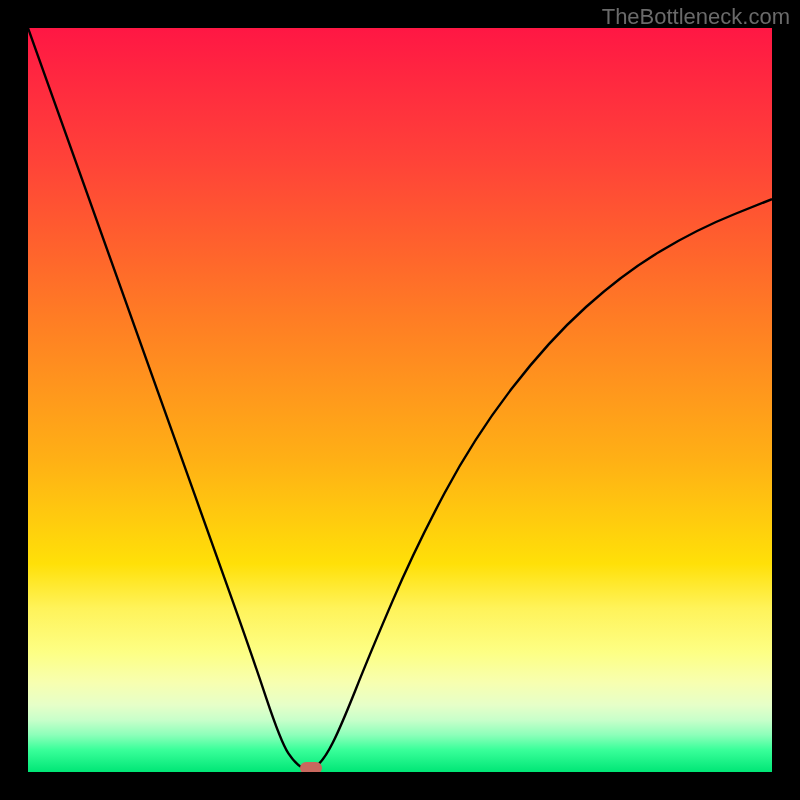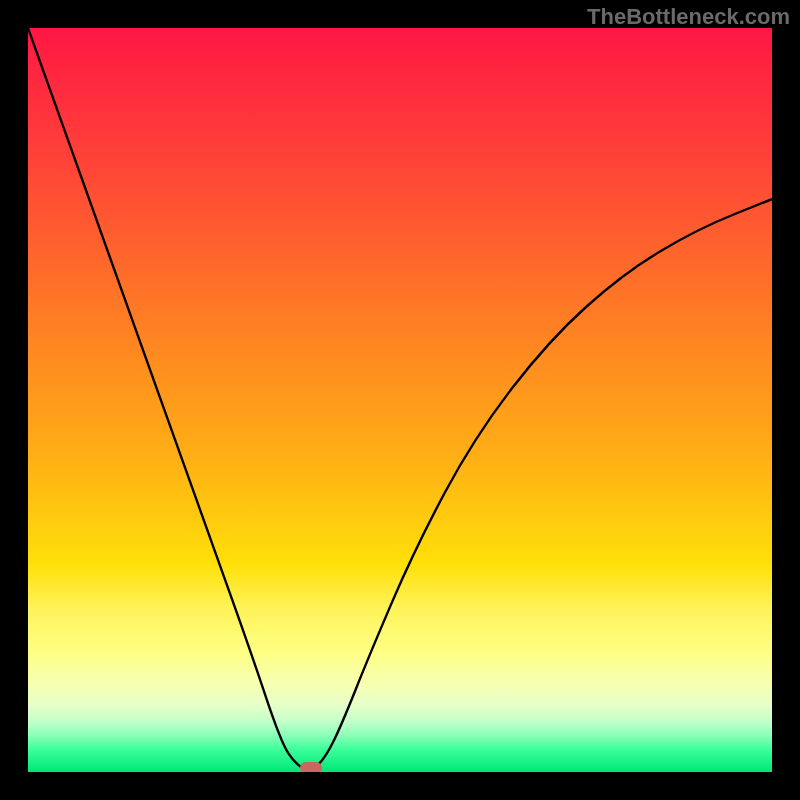--- a/index.html
+++ b/index.html
@@ -10,21 +10,21 @@
     background: #000;
     position: relative;
     font-family: Arial, Helvetica, sans-serif;
   }
   .watermark {
     position: absolute;
     top: 4px;
     right: 10px;
     color: #6a6a6a;
     font-size: 22px;
-    font-weight: 700;
+    font-weight: 400;
     z-index: 10;
   }
   .plot-area {
     position: absolute;
     left: 28px;
     top: 28px;
     width: 744px;
     height: 744px;
     overflow: hidden;
   }

